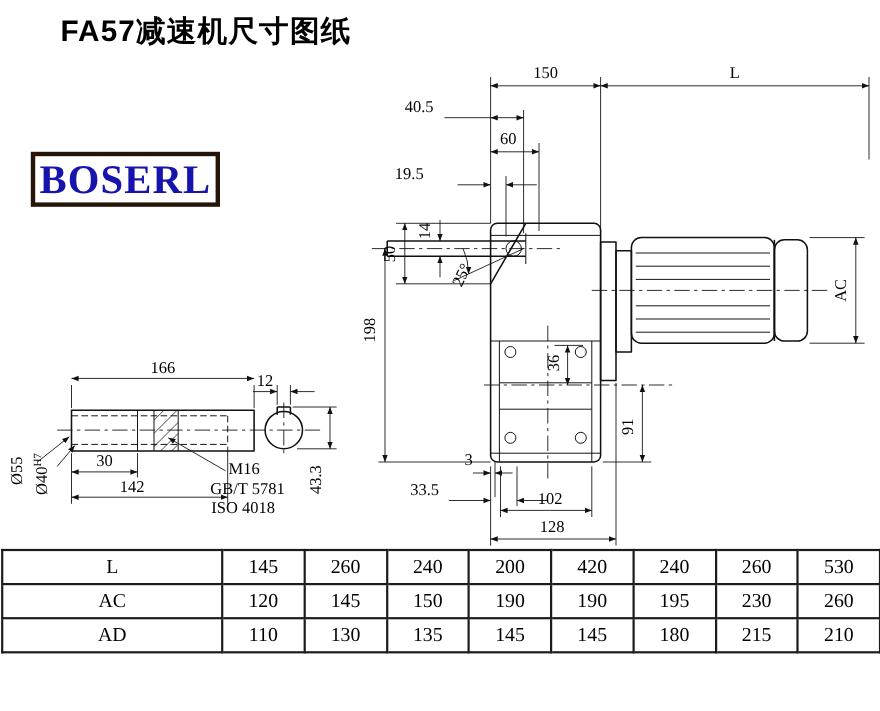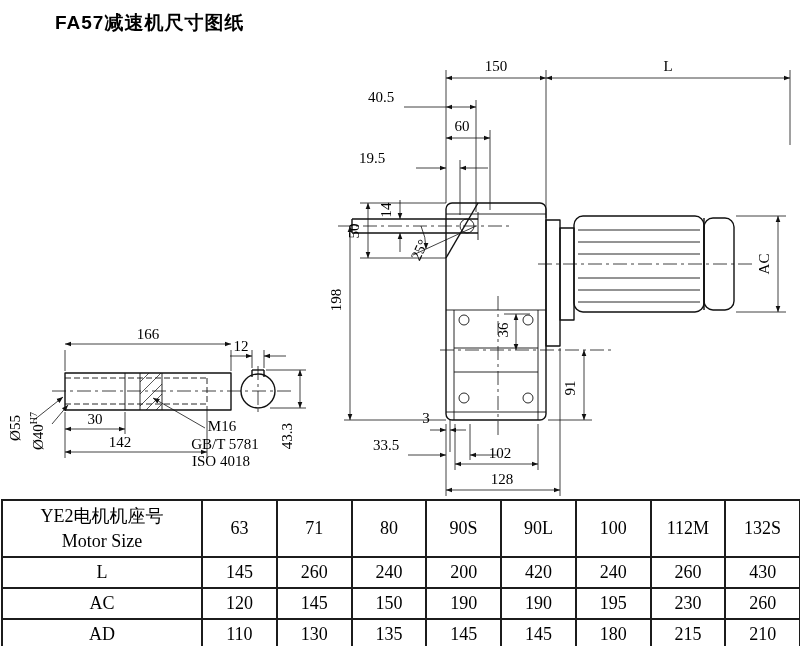--- a/index.html
+++ b/index.html
@@ -1,19 +1,19 @@
 <!DOCTYPE html>
 <html><head>
 <meta charset="utf-8">
 <style>
   *{margin:0;padding:0;box-sizing:border-box}
   html,body{background:#fff}
   body{width:800px;height:646px;font-family:"Liberation Sans",sans-serif}
   .page{position:relative;width:800px;height:646px;background:#fff;overflow:hidden}
-  .title{position:absolute;left:55px;top:10px;font-size:19px;font-weight:bold;color:#000;letter-spacing:1px;font-family:"Liberation Sans",sans-serif}
+  .title{position:absolute;left:55px;top:10px;font-size:27px;font-weight:bold;color:#000;letter-spacing:1px;font-family:"Liberation Sans",sans-serif}
   .logo{position:absolute;left:28px;top:138px;width:172px;height:50px;border:4px solid #241508;background:#fff;display:flex;align-items:center;justify-content:center;font-family:"Liberation Serif",serif;font-weight:bold;font-size:37px;color:#1713ad;letter-spacing:1px}
   svg.drawing{position:absolute;left:0;top:0;pointer-events:none}
   .o{stroke:#111;stroke-width:1.4;fill:none;stroke-linejoin:round}
   .t{stroke:#111;stroke-width:0.9;fill:none}
   .d{stroke:#111;stroke-width:0.8;fill:none}
   .c{stroke:#111;stroke-width:0.8;fill:none;stroke-dasharray:14 4 3 4}
   .b{stroke:#111;stroke-width:0.9;fill:none;stroke-dasharray:6 3}
   .h{stroke:#111;stroke-width:0.7;fill:none}
   svg text{font-family:"Liberation Serif",serif;font-size:15px;fill:#000;text-anchor:middle}
   #arr path{fill:#111;stroke:none}
@@ -22,20 +22,23 @@
   .sheet-table tr.hdr th{height:57px}
   .sheet-table .hcell div{line-height:1.35}
 </style>
 </head>
 <body>
 
 <div class="page">
 
   <div class="title">FA57减速机尺寸图纸</div>
 
+  <div class="logo">
+    <span>BOSERL</span>
+  </div>
 
   <svg class="drawing" width="800" height="646" viewBox="0 0 800 646">
     <defs>
       <marker id="arr" viewBox="0 0 10 10" refX="9" refY="5" markerWidth="9" markerHeight="9" orient="auto-start-reverse">
         <path d="M0,1.5 L9,5 L0,8.5 z"></path>
       </marker>
     </defs>
 
     <g>
       <rect class="o" x="446" y="203" width="100" height="217" rx="6"></rect>
@@ -222,44 +225,30 @@
       <col style="width:74.75px">
         <col style="width:74.75px">
         <col style="width:74.75px">
         <col style="width:74.75px">
       <col style="width:74.75px">
         <col style="width:74.75px">
         <col style="width:74.75px">
         <col style="width:74.75px">
     </colgroup>
     <tbody>
-      <tr class="hdr">
-        <th class="hcell">
-          <div>YE2电机机座号</div>
-          <div>Motor Size</div>
-        </th>
-        <th>63</th>
-        <th>71</th>
-        <th>80</th>
-        <th>90S</th>
-        <th>90L</th>
-        <th>100</th>
-        <th>112M</th>
-        <th>132S</th>
-      </tr>
       <tr>
         <th>L</th>
         <td>145</td>
         <td>260</td>
         <td>240</td>
         <td>200</td>
         <td>420</td>
         <td>240</td>
         <td>260</td>
-        <td>430</td>
+        <td>530</td>
       </tr>
       <tr>
         <th>AC</th>
         <td>120</td>
         <td>145</td>
         <td>150</td>
         <td>190</td>
         <td>190</td>
         <td>195</td>
         <td>230</td>

